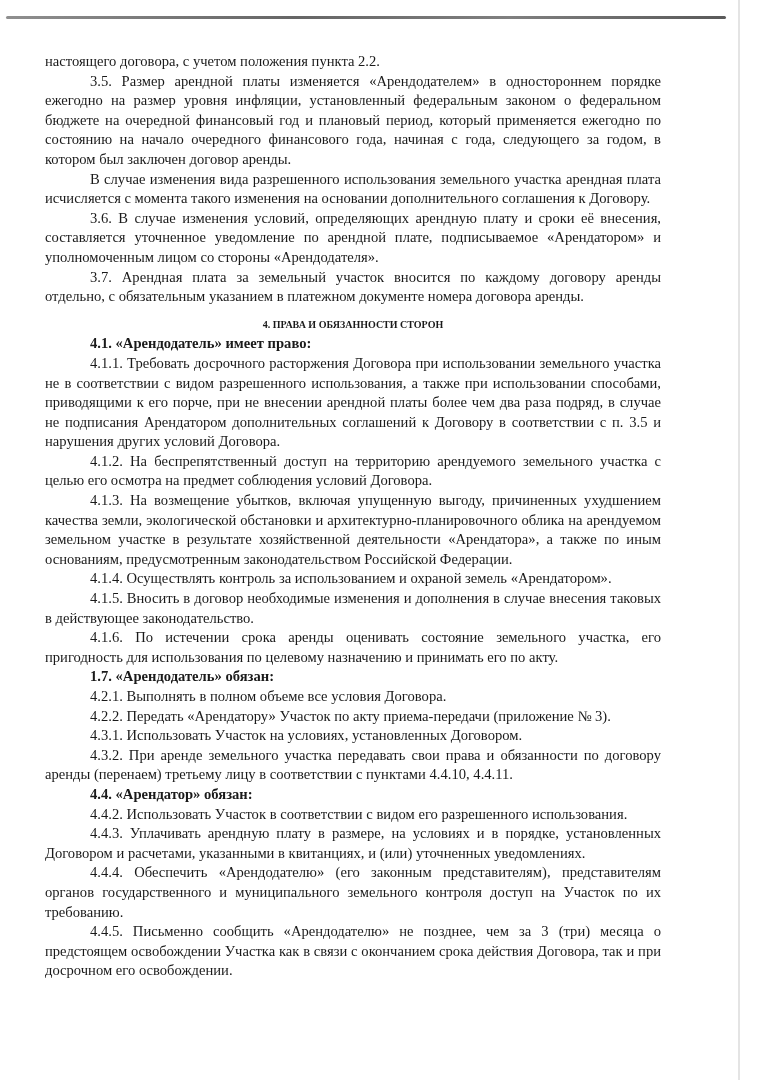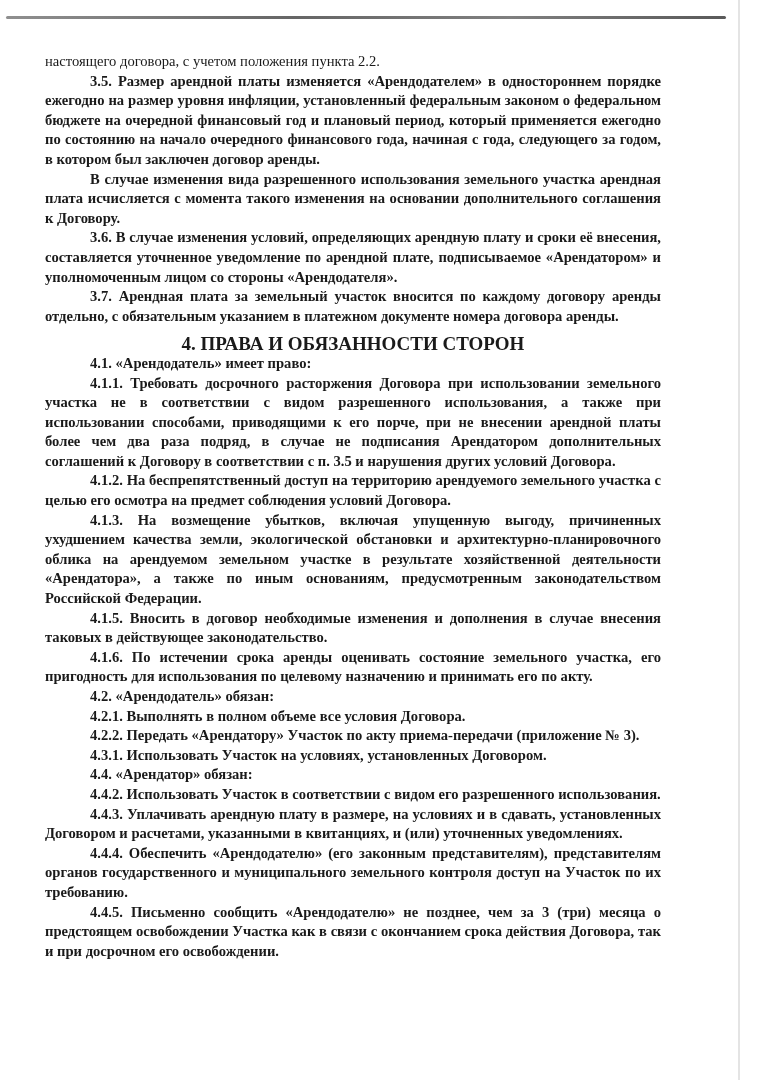--- a/index.html
+++ b/index.html
@@ -19,25 +19,25 @@
     }
     .page {
       position: absolute; left: 45px; top: 52px; width: 616px;
       font-family: "Liberation Serif", serif;
       font-size: 14.6px;
       line-height: 19.6px;
       color: #1a1a1a;
       text-align: justify;
     }
     .page p { margin: 0; }
-    .indent { text-indent: 45px; font-weight: bold; }
+    .indent { text-indent: 45px; }
     .sub { text-indent: 45px; font-weight: bold; }
     .heading {
       text-align: center; font-weight: bold; margin: 8px 0 0 0 !important;
-      font-size: 19px;
+      font-size: 10px;
     }
   </style>
 </head>
 <body>
 
 <div class="scan-top-line"></div>
 <div class="scan-right-line"></div>
 
 <div class="page">
   <p>настоящего договора, с учетом положения пункта 2.2.</p>
@@ -45,28 +45,30 @@
   <p class="indent">В случае изменения вида разрешенного использования земельного участка арендная плата исчисляется с момента такого изменения на основании дополнительного соглашения к Договору.</p>
   <p class="indent">3.6. В случае изменения условий, определяющих арендную плату и сроки её внесения, составляется уточненное уведомление по арендной плате, подписываемое «Арендатором» и уполномоченным лицом со стороны «Арендодателя».</p>
   <p class="indent">3.7. Арендная плата за земельный участок вносится по каждому договору аренды отдельно, с обязательным указанием в платежном документе номера договора аренды.</p>
 
   <p class="heading">4. ПРАВА И ОБЯЗАННОСТИ СТОРОН</p>
 
   <p class="sub">4.1. «Арендодатель» имеет право:</p>
   <p class="indent">4.1.1. Требовать досрочного расторжения Договора при использовании земельного участка не в соответствии с видом разрешенного использования, а также при использовании способами, приводящими к его порче, при не внесении арендной платы более чем два раза подряд, в случае не подписания Арендатором дополнительных соглашений к Договору в соответствии с п. 3.5 и нарушения других условий Договора.</p>
   <p class="indent">4.1.2. На беспрепятственный доступ на территорию арендуемого земельного участка с целью его осмотра на предмет соблюдения условий Договора.</p>
   <p class="indent">4.1.3. На возмещение убытков, включая упущенную выгоду, причиненных ухудшением качества земли, экологической обстановки и архитектурно-планировочного облика на арендуемом земельном участке в результате хозяйственной деятельности «Арендатора», а также по иным основаниям, предусмотренным законодательством Российской Федерации.</p>
+  <p class="indent">4.1.4. Осуществлять контроль за использованием и охраной земель «Арендатором».</p>
   <p class="indent">4.1.5. Вносить в договор необходимые изменения и дополнения в случае внесения таковых в действующее законодательство.</p>
   <p class="indent">4.1.6. По истечении срока аренды оценивать состояние земельного участка, его пригодность для использования по целевому назначению и принимать его по акту.</p>
 
-  <p class="sub">4.2. «Арендодатель» обязан:</p>
+  <p class="sub">1.7. «Арендодатель» обязан:</p>
   <p class="indent">4.2.1. Выполнять в полном объеме все условия Договора.</p>
   <p class="indent">4.2.2. Передать «Арендатору» Участок по акту приема-передачи (приложение № 3).</p>
 
   <p class="indent">4.3.1. Использовать Участок на условиях, установленных Договором.</p>
+  <p class="indent">4.3.2. При аренде земельного участка передавать свои права и обязанности по договору аренды (перенаем) третьему лицу в соответствии с пунктами 4.4.10, 4.4.11.</p>
 
   <p class="sub">4.4. «Арендатор» обязан:</p>
   <p class="indent">4.4.2. Использовать Участок в соответствии с видом его разрешенного использования.</p>
-  <p class="indent">4.4.3. Уплачивать арендную плату в размере, на условиях и в сдавать, установленных Договором и расчетами, указанными в квитанциях, и (или) уточненных уведомлениях.</p>
+  <p class="indent">4.4.3. Уплачивать арендную плату в размере, на условиях и в порядке, установленных Договором и расчетами, указанными в квитанциях, и (или) уточненных уведомлениях.</p>
   <p class="indent">4.4.4. Обеспечить «Арендодателю» (его законным представителям), представителям органов государственного и муниципального земельного контроля доступ на Участок по их требованию.</p>
   <p class="indent">4.4.5. Письменно сообщить «Арендодателю» не позднее, чем за 3 (три) месяца о предстоящем освобождении Участка как в связи с окончанием срока действия Договора, так и при досрочном его освобождении.</p>
 
 </div>
 
 </body></html>

